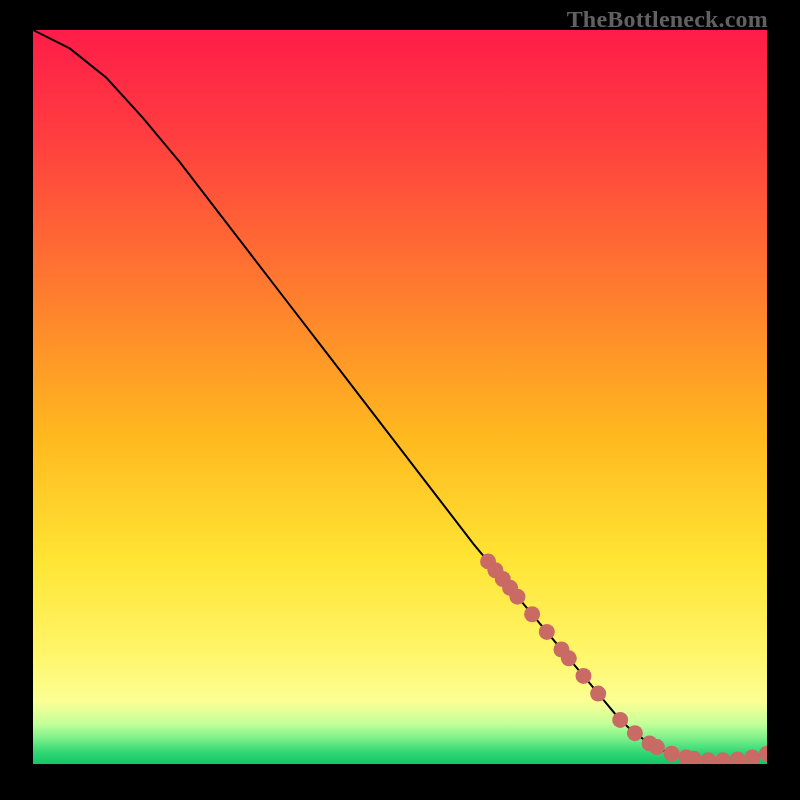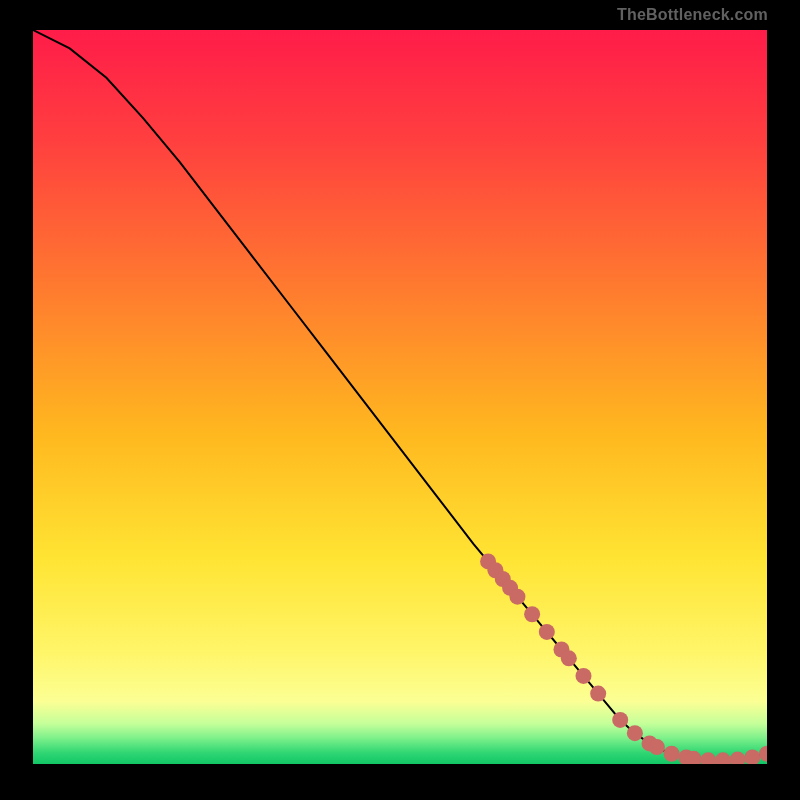--- a/index.html
+++ b/index.html
@@ -19,22 +19,22 @@
     position: absolute;
     left: 33px;
     top: 30px;
     width: 734px;
     height: 734px;
   }
   .watermark {
     position: absolute;
     top: 6px;
     right: 32px;
-    font-family: Liberation Sans, sans-serif;
-    font-size: 16px;
+    font-family: Liberation Serif, serif;
+    font-size: 24px;
     font-weight: 600;
     color: #616161;
     letter-spacing: 0.2px;
   }
   svg {
     display: block;
   }
 </style>
 </head>
 <body>

